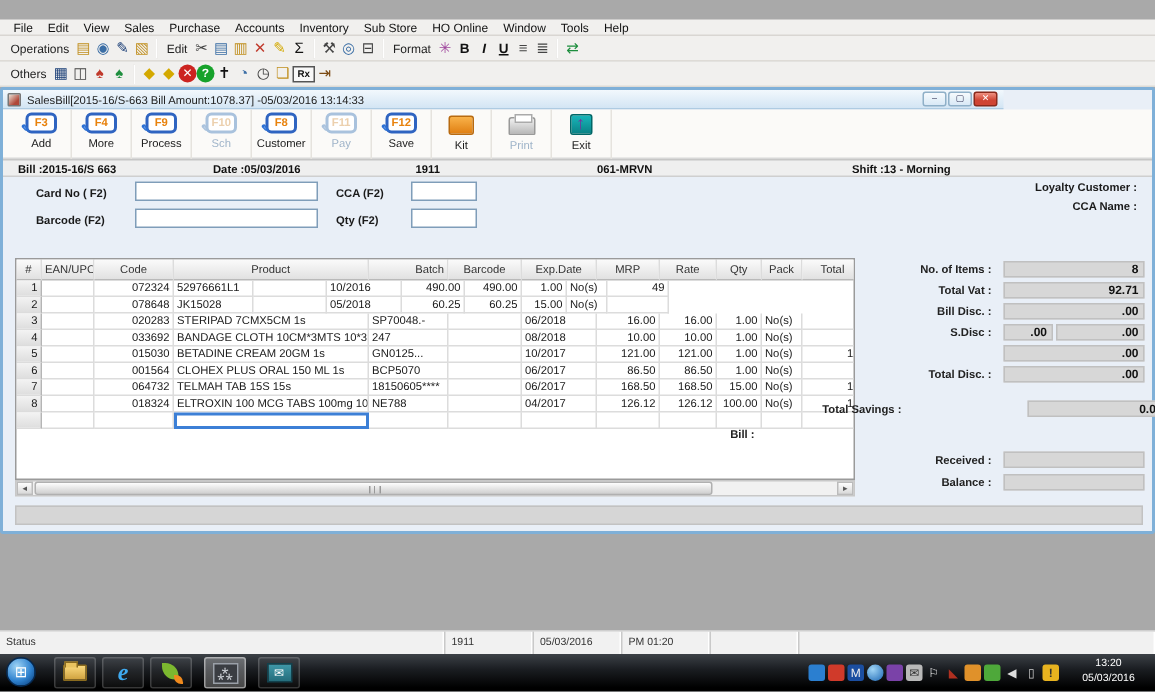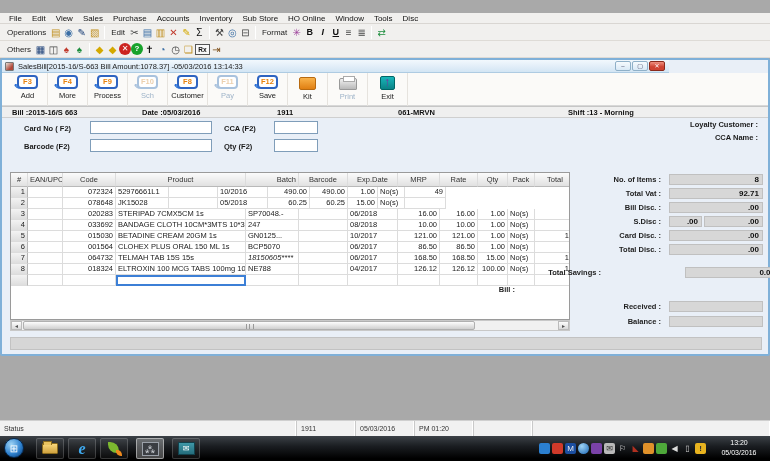--- a/index.html
+++ b/index.html
@@ -172,21 +172,21 @@
     <span class="mitem">Edit</span>
     <span class="mitem">View</span>
     <span class="mitem">Sales</span>
     <span class="mitem">Purchase</span>
     <span class="mitem">Accounts</span>
     <span class="mitem">Inventory</span>
     <span class="mitem">Sub Store</span>
     <span class="mitem">HO Online</span>
     <span class="mitem">Window</span>
     <span class="mitem">Tools</span>
-    <span class="mitem">Disc</span>
+    <span class="mitem">Help</span>
   </div>
 
   <div class="tbar tbar1">
     <span class="tlabel">Operations</span>
     <span class="ti cGold">▤</span>
     <span class="ti cBlue">◉</span>
     <span class="ti cNavy">✎</span>
     <span class="ti cGold">▧</span>
     <span class="vsep"></span>
     <span class="tlabel">Edit</span>
@@ -400,21 +400,21 @@
           <span class="gcell ar" style="width: 38px;">86.50</span>
           <span class="gcell ar" style="width: 30px;">1.00</span>
           <span class="gcell al" style="width: 27px;">No(s)</span>
           <span class="gcell ar" style="width: 41px;"></span>
         </div>
         <div class="grow">
           <span class="gcell ar gut" style="width: 17px;">7</span>
           <span class="gcell al" style="width: 35px;"></span>
           <span class="gcell ar" style="width: 53px;">064732</span>
           <span class="gcell al" style="width: 130px;">TELMAH TAB 15S 15s</span>
-          <span class="gcell al" style="width: 53px; font-style: italic;">18150605****</span>
+          <span class="gcell al" style="width: 53px;">18150605****</span>
           <span class="gcell al" style="width: 49px;"></span>
           <span class="gcell al" style="width: 50px;">06/2017</span>
           <span class="gcell ar" style="width: 42px;">168.50</span>
           <span class="gcell ar" style="width: 38px;">168.50</span>
           <span class="gcell ar" style="width: 30px;">15.00</span>
           <span class="gcell al" style="width: 27px;">No(s)</span>
           <span class="gcell ar" style="width: 41px;">16</span>
         </div>
         <div class="grow">
           <span class="gcell ar gut" style="width: 17px;">8</span>
@@ -463,32 +463,31 @@
     <div class="trow" style="top:142px;left:0;width:766px">
       <span class="tlab">Bill Disc. :</span>
       <span class="tbox">.00</span>
     </div>
     <div class="trow" style="top:156px;left:0;width:766px">
       <span class="tlab">S.Disc :</span>
       <span class="tbox small">.00</span>
       <span class="tbox second">.00</span>
     </div>
     <div class="trow" style="top:170px;left:0;width:766px">
-      <span class="tlab">Card Disc. :</span>
       <span class="tbox">.00</span>
     </div>
     <div class="trow" style="top:184px;left:0;width:766px">
       <span class="tlab">Total Disc. :</span>
       <span class="tbox">.00</span>
     </div>
     <div class="trow" style="top:207px;left:16px;width:690px">
       <span class="tlab">Total Savings :</span>
       <span class="tbox">0.00</span>
     </div>
-    <div class="trow" style="top:221px;left:12px;width:608px;height:17px">
+    <div class="trow" style="top:221px;left:0;width:608px;height:17px">
       <span class="tlab" style="line-height:17px">Bill :</span>
     </div>
     <div class="trow" style="top:241px;left:0;width:766px">
       <span class="tlab">Received :</span>
       <span class="tbox"></span>
     </div>
     <div class="trow" style="top:256px;left:0;width:766px">
       <span class="tlab">Balance :</span>
       <span class="tbox"></span>
     </div>

